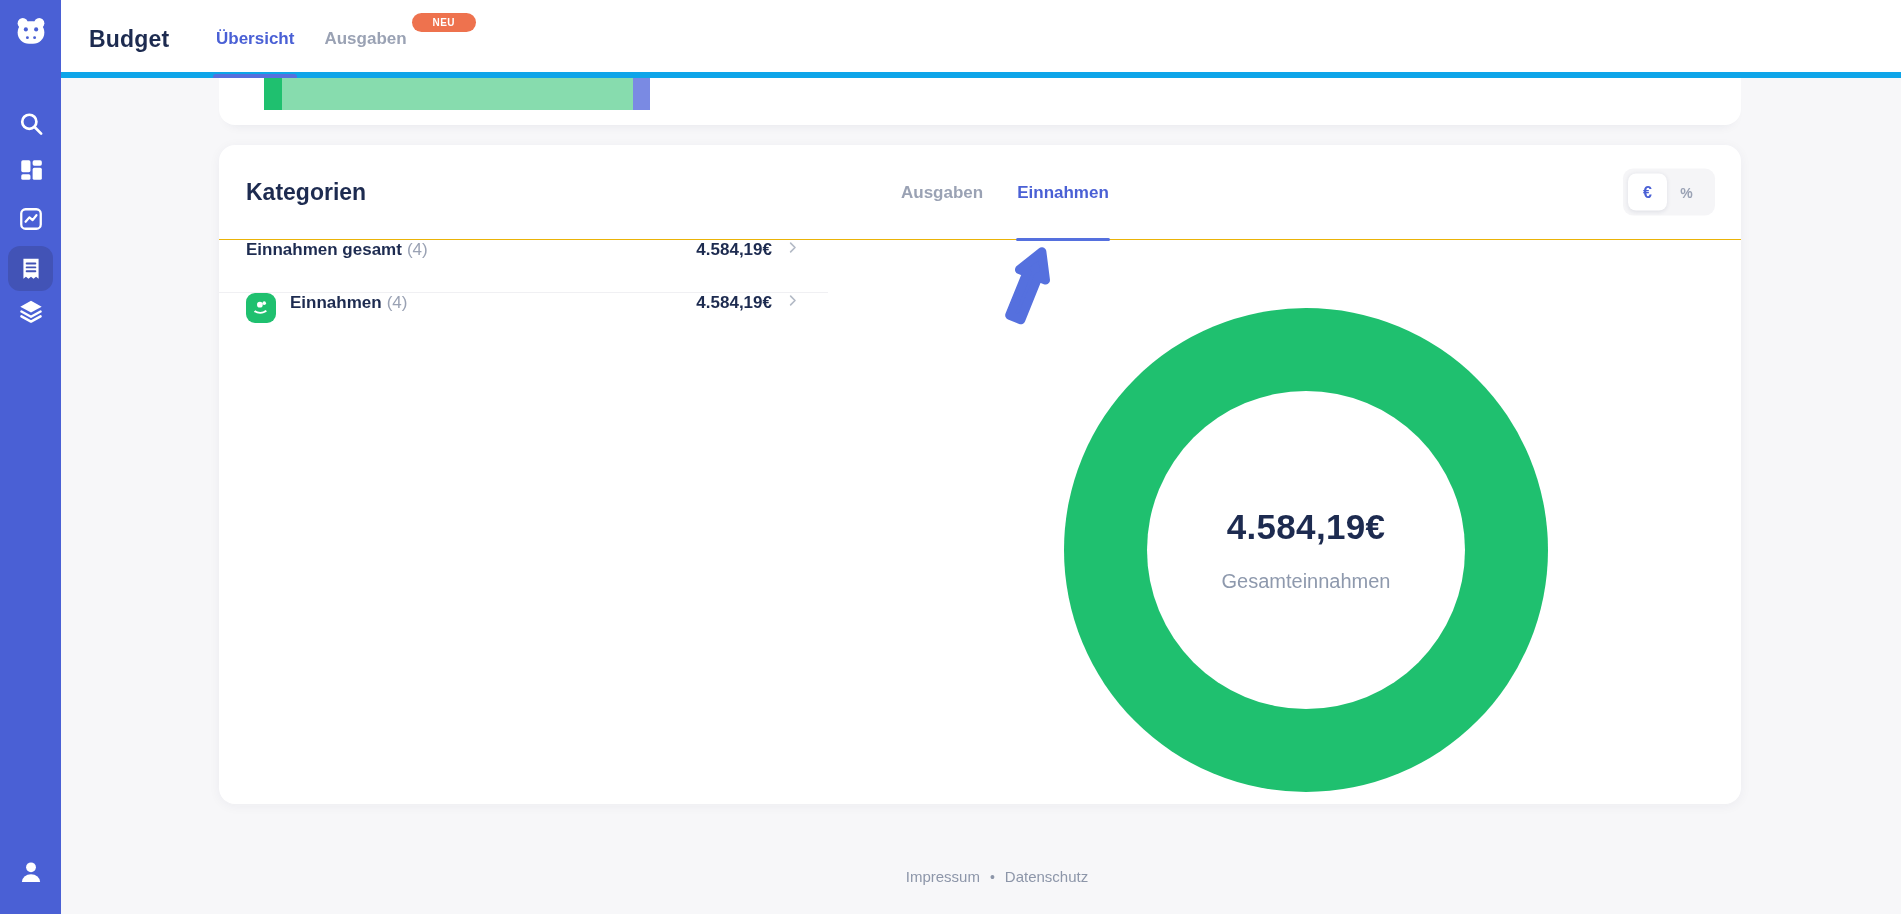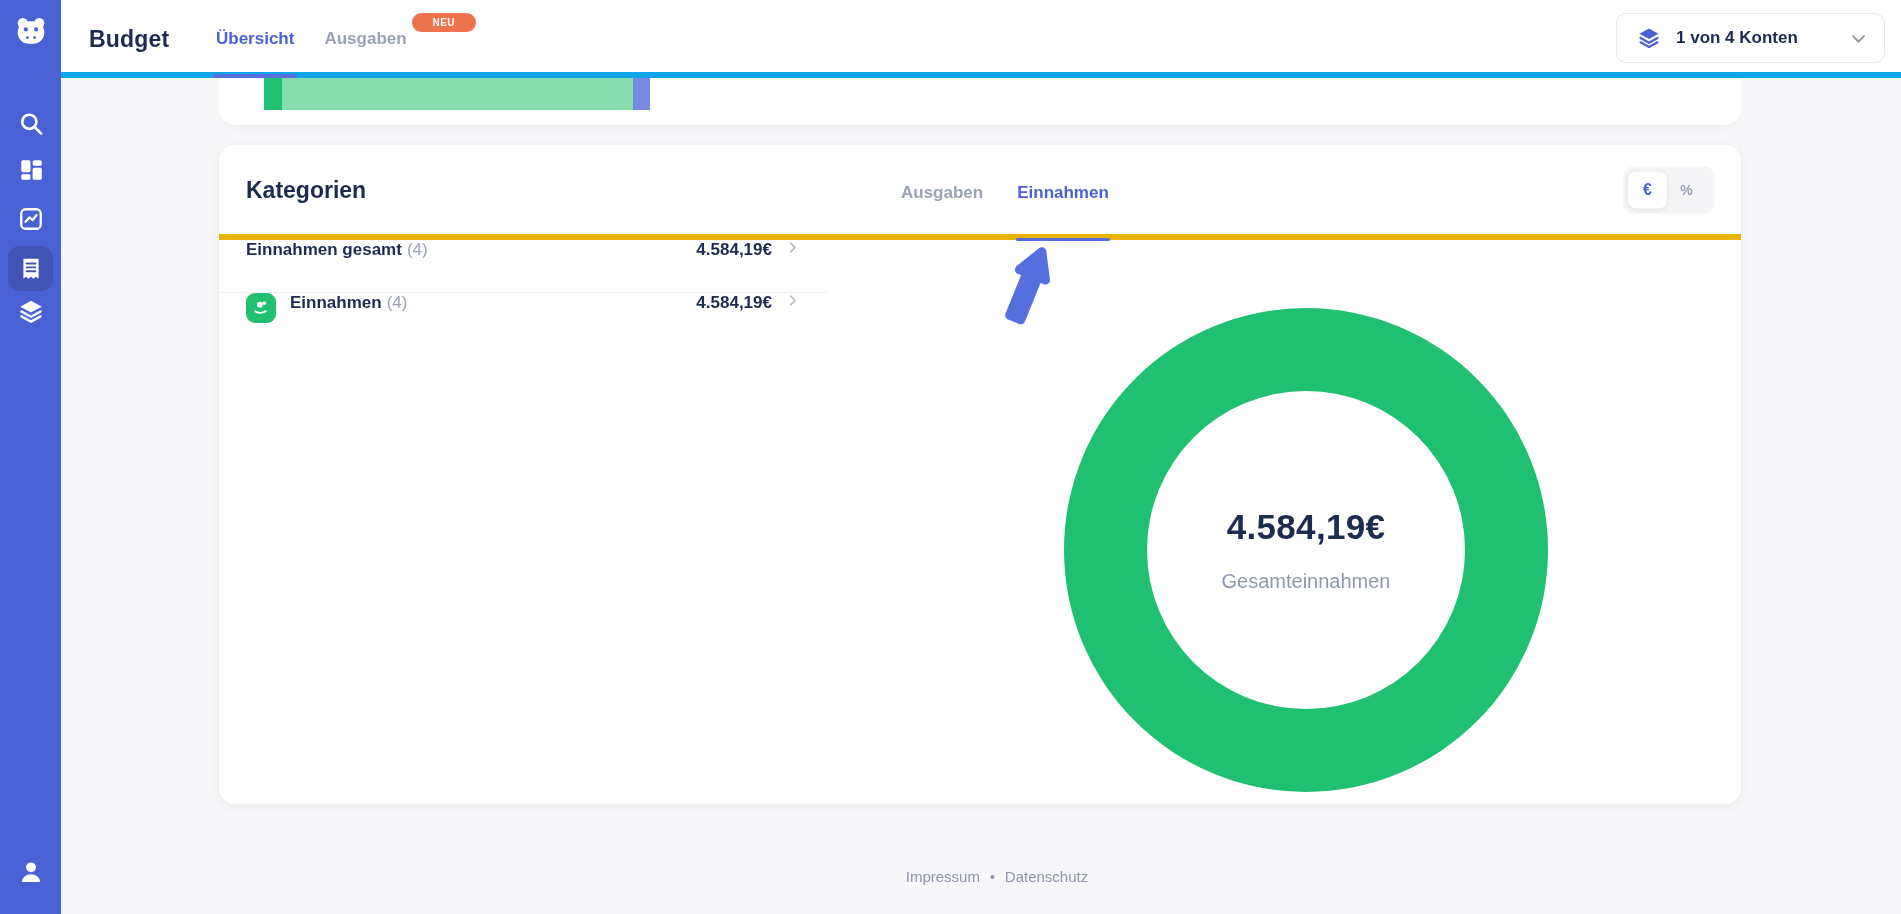--- a/index.html
+++ b/index.html
@@ -28,21 +28,21 @@
 
   
   #top-card { position:absolute; left:158px; top:0; width:1522px; height:47px; background:#fff; border-radius:0 0 16px 16px; box-shadow:0 8px 12px -9px rgba(30,42,80,.10); }
   #budget-bar { position:absolute; left:45px; top:0; height:32px; display:flex; }
   #budget-bar .seg1 { width:18px; background:#1fc06f; }
   #budget-bar .seg2 { width:351px; background:#87dcae; }
   #budget-bar .seg3 { width:17px; background:#7a8ae3; }
 
   
   #cat-card { position:absolute; left:158px; top:67px; width:1522px; height:659px; background:#fff; border-radius:16px; box-shadow:0 2px 12px rgba(30,42,80,.05); }
-  #cat-header { position:relative; height:95px; border-bottom:6px solid #eab308; }
+  #cat-header { position:relative; height:95px; border-bottom:1px solid #eab308; }
   #cat-title { position:absolute; left:27px; top:50%; transform:translateY(-50%); font-size:23px; font-weight:800; color:#1d2b50; }
   #cat-tabs { position:absolute; left:682px; top:0; height:95px; display:flex; gap:34px; }
   .c-tab { position:relative; display:flex; align-items:center; height:100%; font-size:17px; font-weight:600; color:#9aa2b4; cursor:pointer; }
   .c-tab.active { color:#4a60d5; }
   .c-tab.active .tab-underline { position:absolute; left:-1px; right:-1px; bottom:-1px; height:3px; background:#5570de; border-radius:2px; }
   #unit-toggle { position:absolute; right:26px; top:50%; transform:translateY(-50%); width:92px; height:47px; background:#f5f5f7; border-radius:10px; display:flex; align-items:center; padding:0 5px; }
   .unit-opt { width:39px; height:37px; display:flex; align-items:center; justify-content:center; font-size:14px; font-weight:700; color:#9aa2b4; border-radius:8px; cursor:pointer; }
   .unit-opt.selected { background:#fff; color:#4a60d5; box-shadow:0 1px 4px rgba(30,42,80,.10); font-size:16px; }
 
   .cat-row { width:609px; display:flex; align-items:flex-start; padding:0 28px 0 27px; }
@@ -144,33 +144,20 @@
     <div class="h-tab active">
       <span>Übersicht</span>
       <div class="tab-underline"></div>
     </div>
     <div class="h-tab">
       <span>Ausgaben</span>
       <span class="neu-badge">NEU</span>
     </div>
   </div>
 
-  <div id="account-selector">
-    <svg viewBox="0 0 24 24" width="24" height="24">
-      <path fill="#4a60d5" d="M12 2.5 21.5 7.7 12 12.9 2.5 7.7Z"></path>
-      <path fill="none" stroke="#4a60d5" stroke-width="2.2" stroke-linecap="round" stroke-linejoin="round" d="M3.5 12 12 16.7l8.5-4.7"></path>
-      <path fill="none" stroke="#4a60d5" stroke-width="2.2" stroke-linecap="round" stroke-linejoin="round" d="M3.5 16.3 12 21l8.5-4.7"></path>
-    </svg>
-    <span class="acc-label">1 von 4 Konten</span>
-    <span class="acc-chevron">
-      <svg viewBox="0 0 24 24" width="19" height="19" fill="none" stroke="#8d96a9" stroke-width="2.4" stroke-linecap="round" stroke-linejoin="round">
-        <path d="M5 9l7 7 7-7"></path>
-      </svg>
-    </span>
-  </div>
 </div>
 
 <div id="main">
 
   <div id="top-card">
     <div id="budget-bar">
       <div class="seg1"></div>
       <div class="seg2"></div>
       <div class="seg3"></div>
     </div>

